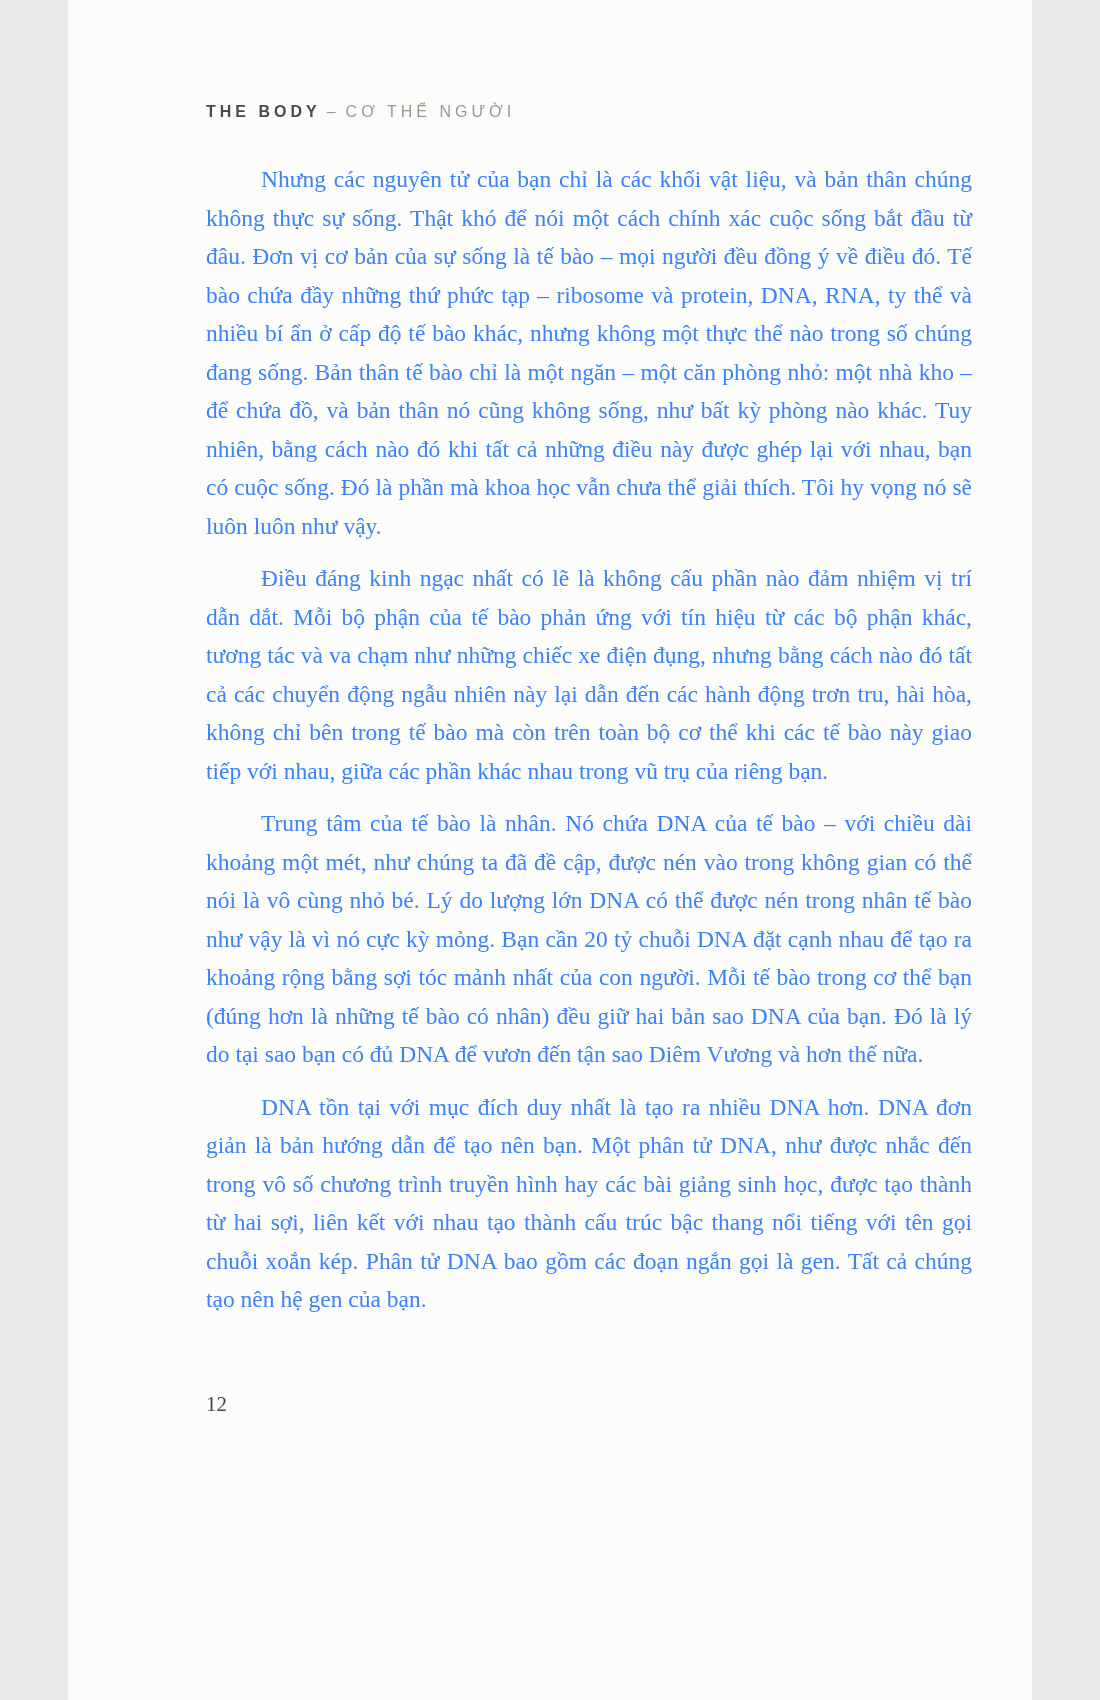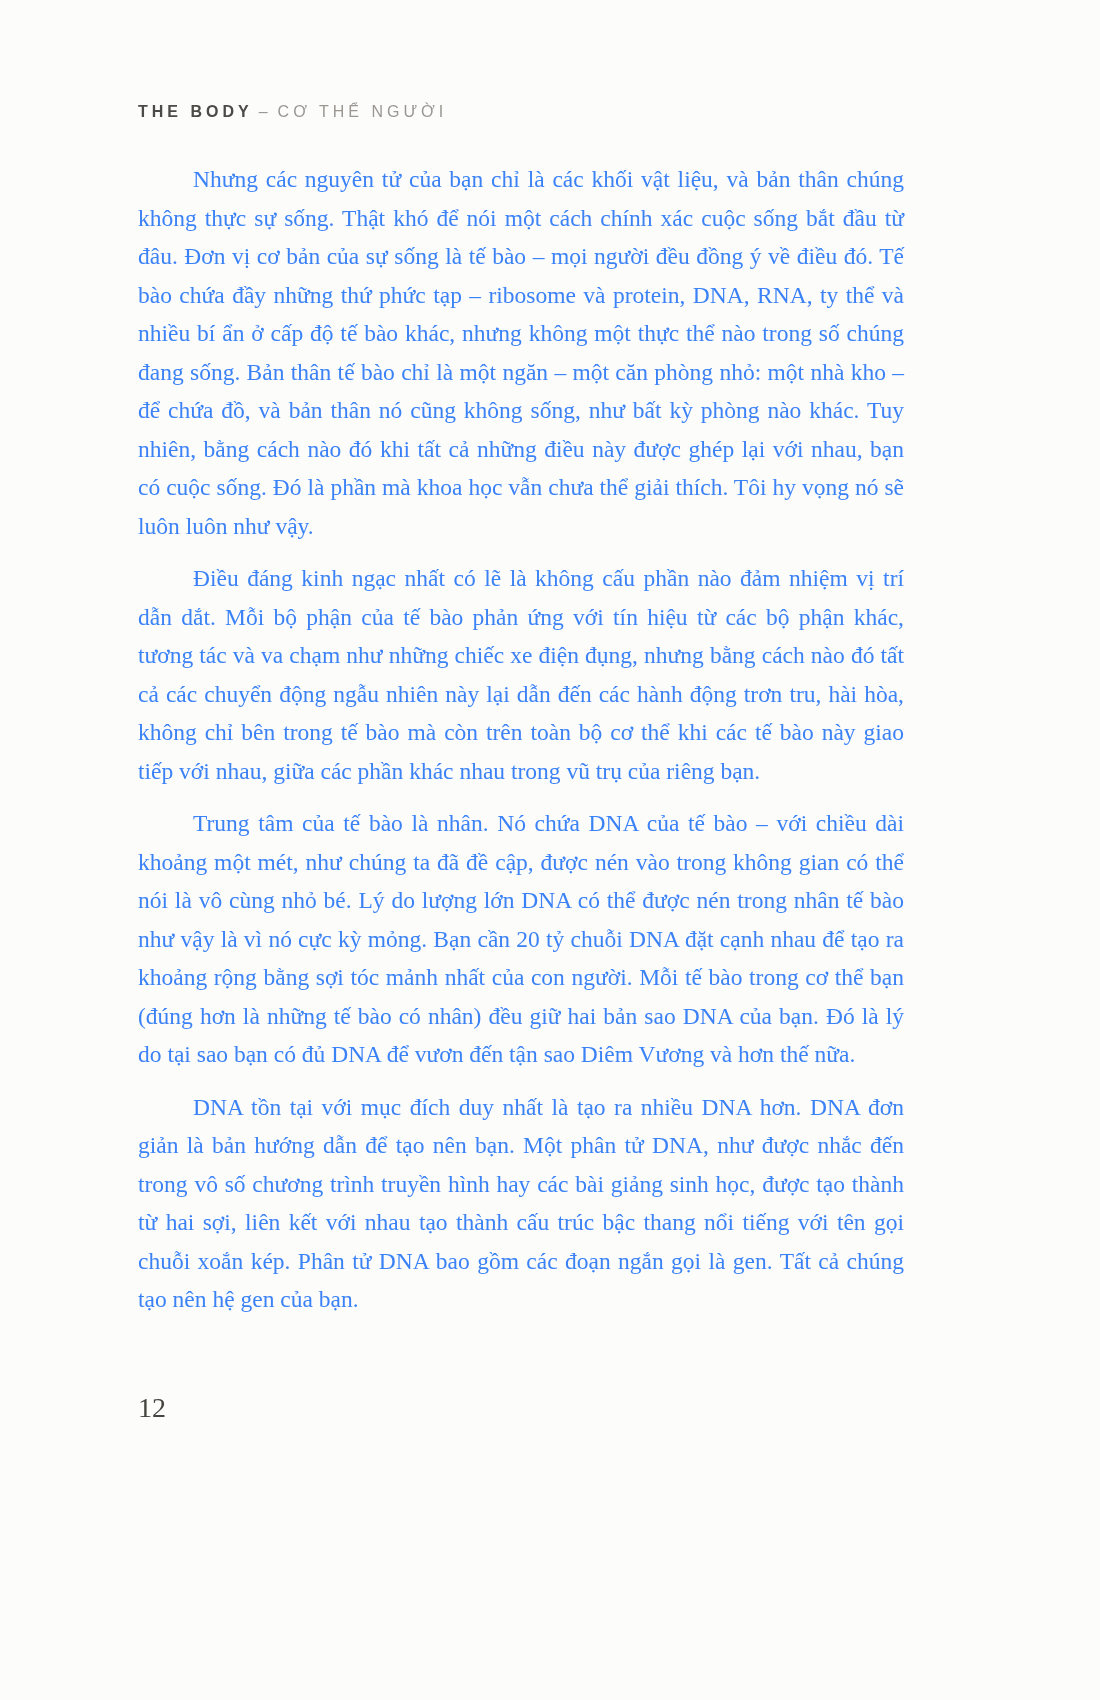--- a/index.html
+++ b/index.html
@@ -3,21 +3,21 @@
 <meta charset="utf-8">
 <style>
   * { margin: 0; padding: 0; box-sizing: border-box; }
 
   html, body {
     background: #e9e9e9;
   }
 
   .page {
     position: relative;
-    width: 1100px;
+    width: 964px;
     height: 1700px;
     margin: 0 auto;
     background: #fcfcfb;
     overflow: hidden;
     font-family: "Liberation Serif", serif;
     color: #3b3a38;
   }
 
   .running-header {
     position: absolute;
@@ -55,21 +55,21 @@
   .body-text p {
     text-indent: 55px;
     margin-bottom: 14px;
   }
 
   .page-footer {
     position: absolute;
     top: 1392px;
     left: 138px;
     font-family: "Liberation Serif", serif;
-    font-size: 28px;
+    font-size: 21px;
     color: #45443f;
   }
 </style>
 </head>
 <body>
 
 <div class="page">
 
   <header class="running-header">
     <span class="hdr-bold">THE BODY</span><span class="hdr-sep">–</span><span class="hdr-light">CƠ THỂ NGƯỜI</span>

